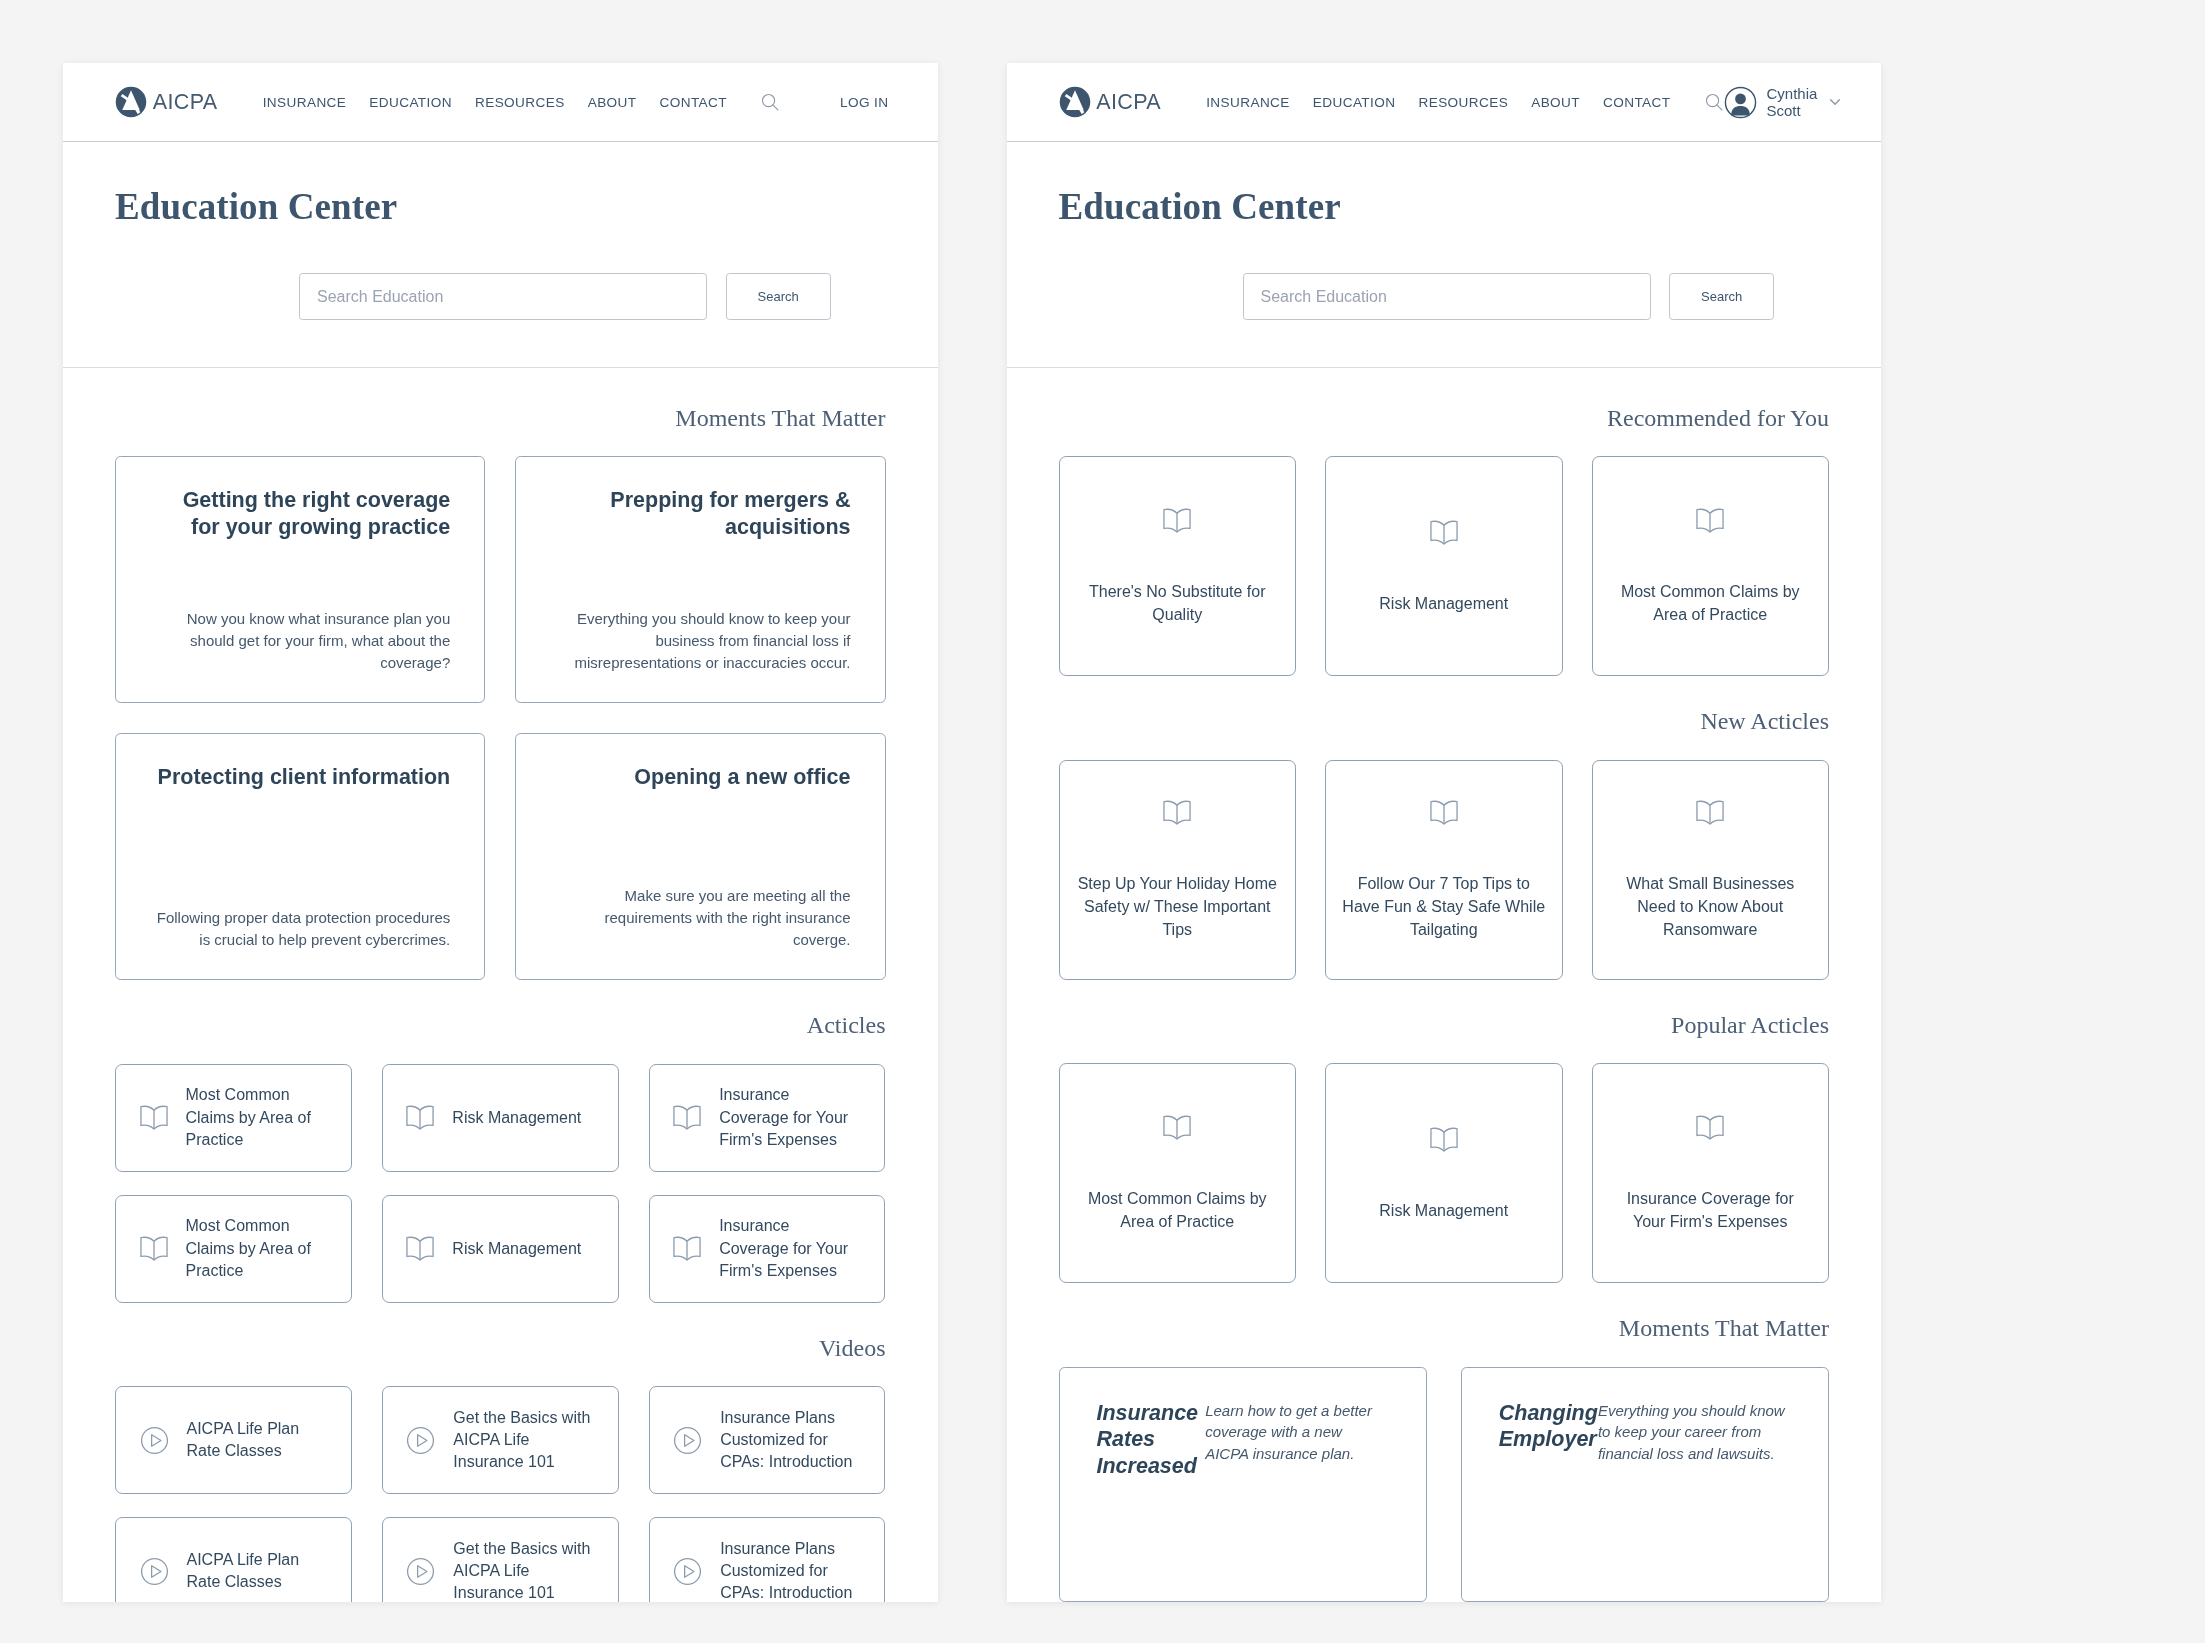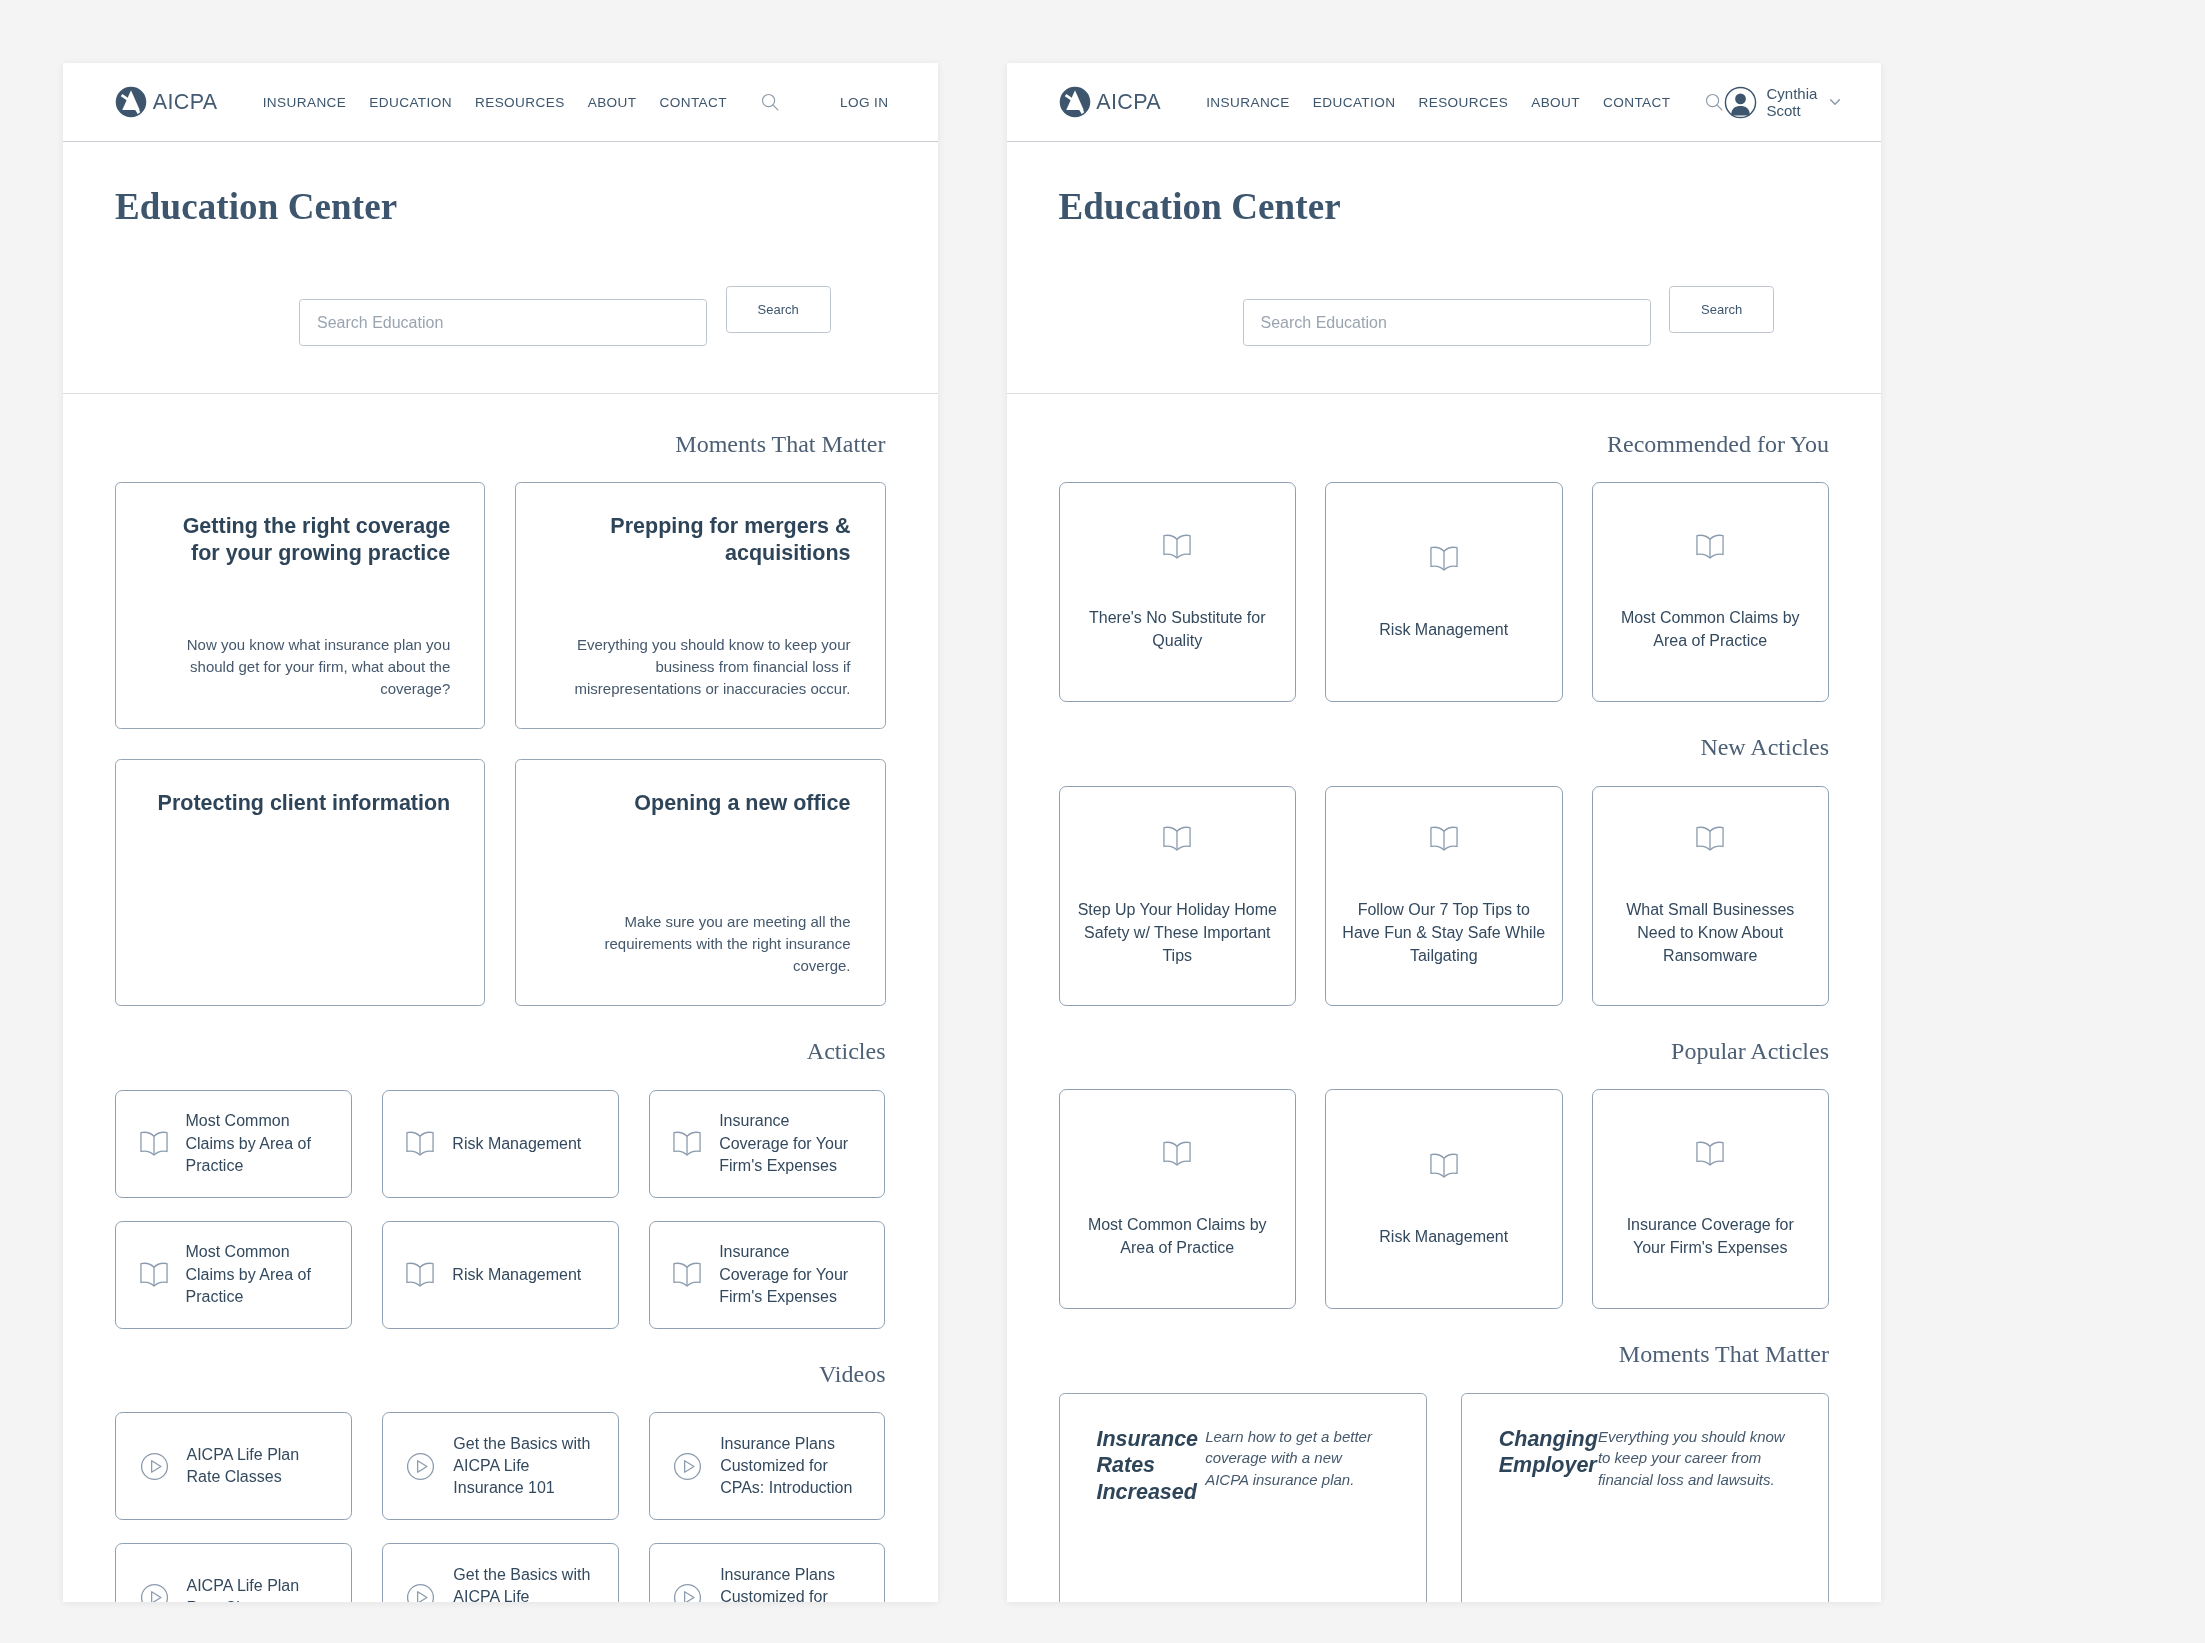--- a/index.html
+++ b/index.html
@@ -123,21 +123,20 @@
   .search-input {
     width: 408px;
     height: 47px;
     border: 1.1px solid #bfc5cc;
     border-radius: 3.6px;
     padding: 0 17px;
     font-size: 16px;
     color: #3d566e;
     background: #fff;
     font-family: "Liberation Sans", sans-serif;
-    margin-top: 26px;
   }
   .search-input::placeholder { color: #9aa4b0; }
   .search-btn {
     width: 105px;
     height: 47px;
     border: 1.1px solid #bfc5cc;
     border-radius: 3.6px;
     background: #fff;
     font-size: 13px;
     color: #3d566e;
@@ -316,20 +315,21 @@
           <div class="moment-card">
             <div class="moment-title">Getting the right coverage for your growing practice</div>
             <div class="moment-desc">Now you know what insurance plan you should get for your firm, what about the coverage?</div>
           </div>
           <div class="moment-card">
             <div class="moment-title">Prepping for mergers &amp; acquisitions</div>
             <div class="moment-desc">Everything you should know to keep your business from financial loss if misrepresentations or inaccuracies occur.</div>
           </div>
           <div class="moment-card">
             <div class="moment-title">Protecting client information</div>
+            <div class="moment-desc">Following proper data protection procedures is crucial to help prevent cybercrimes.</div>
           </div>
           <div class="moment-card">
             <div class="moment-title">Opening a new office</div>
             <div class="moment-desc">Make sure you are meeting all the requirements with the right insurance coverge.</div>
           </div>
         </div>
       </div>
 
       <div class="section">
         <h2 class="section-heading">Acticles</h2>

